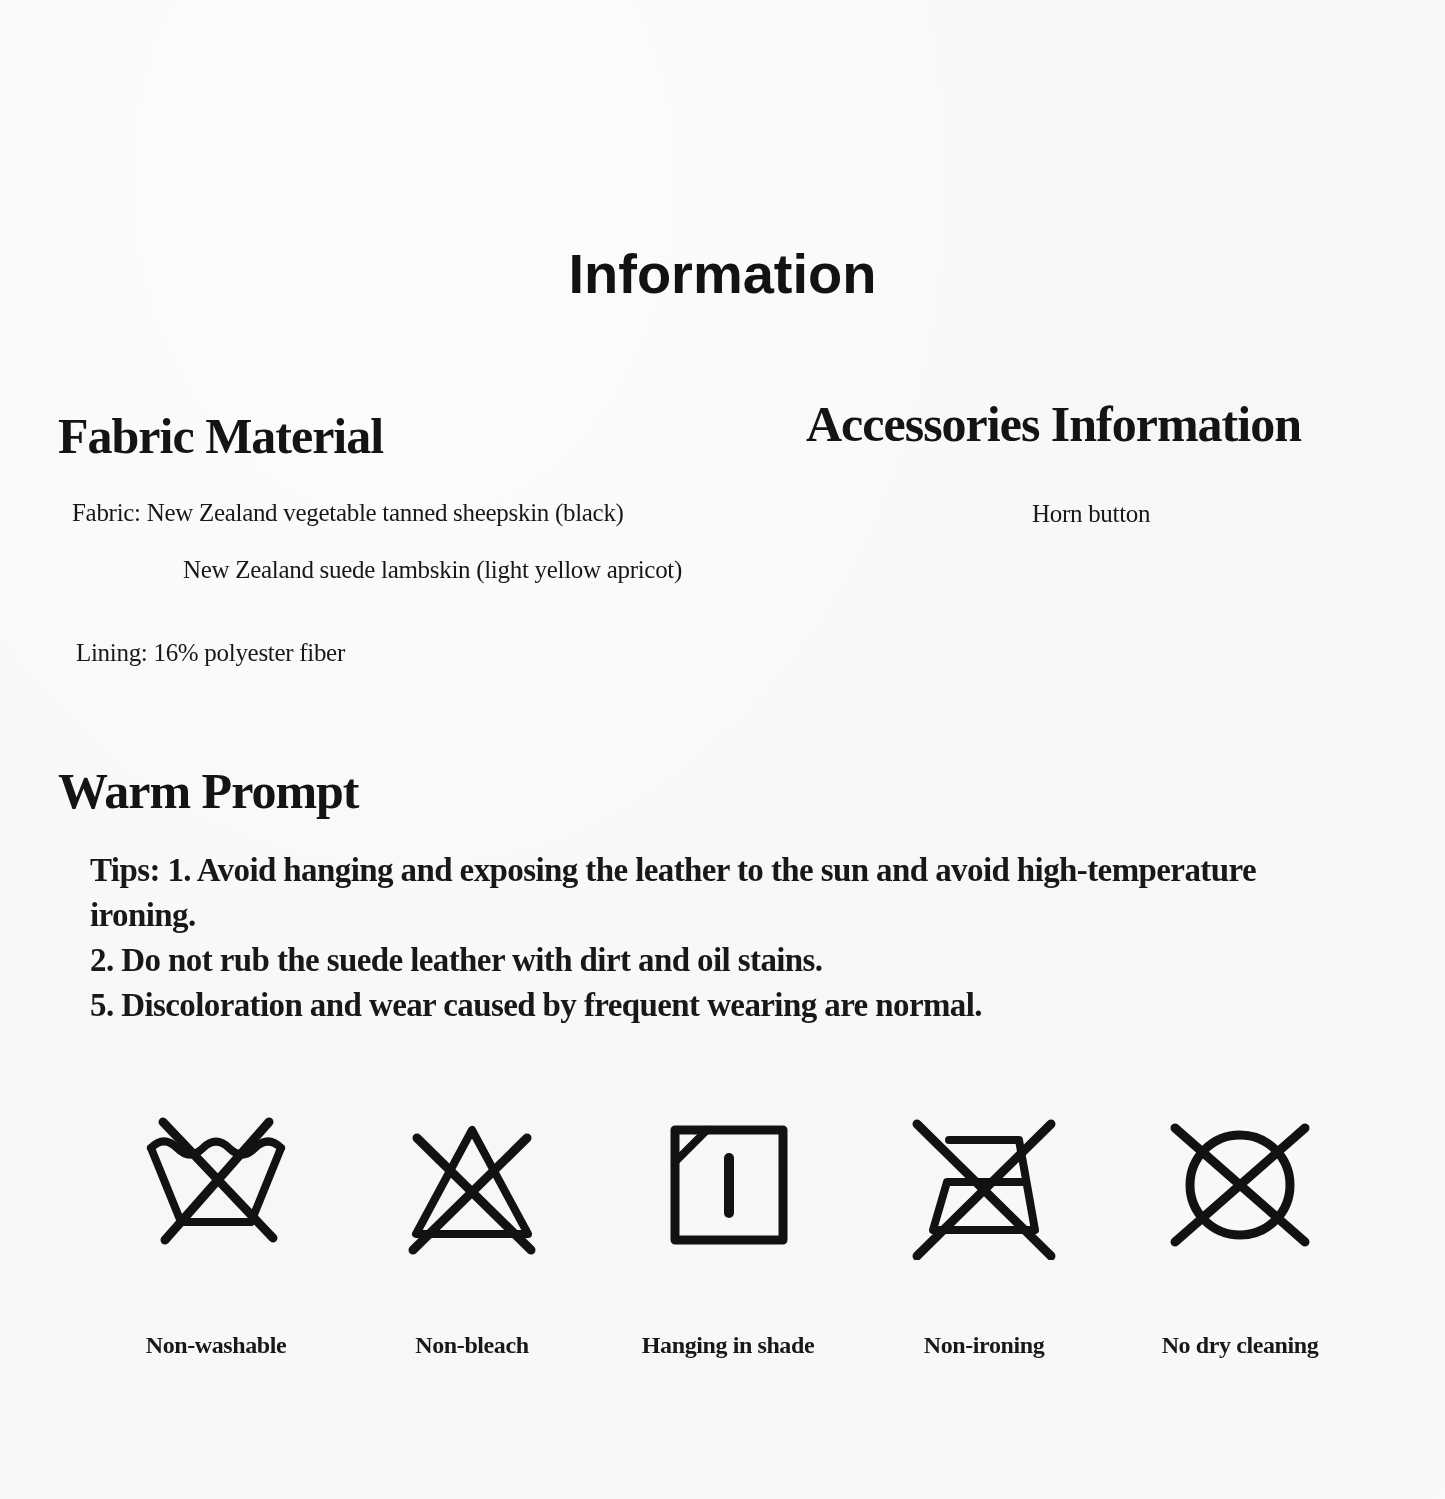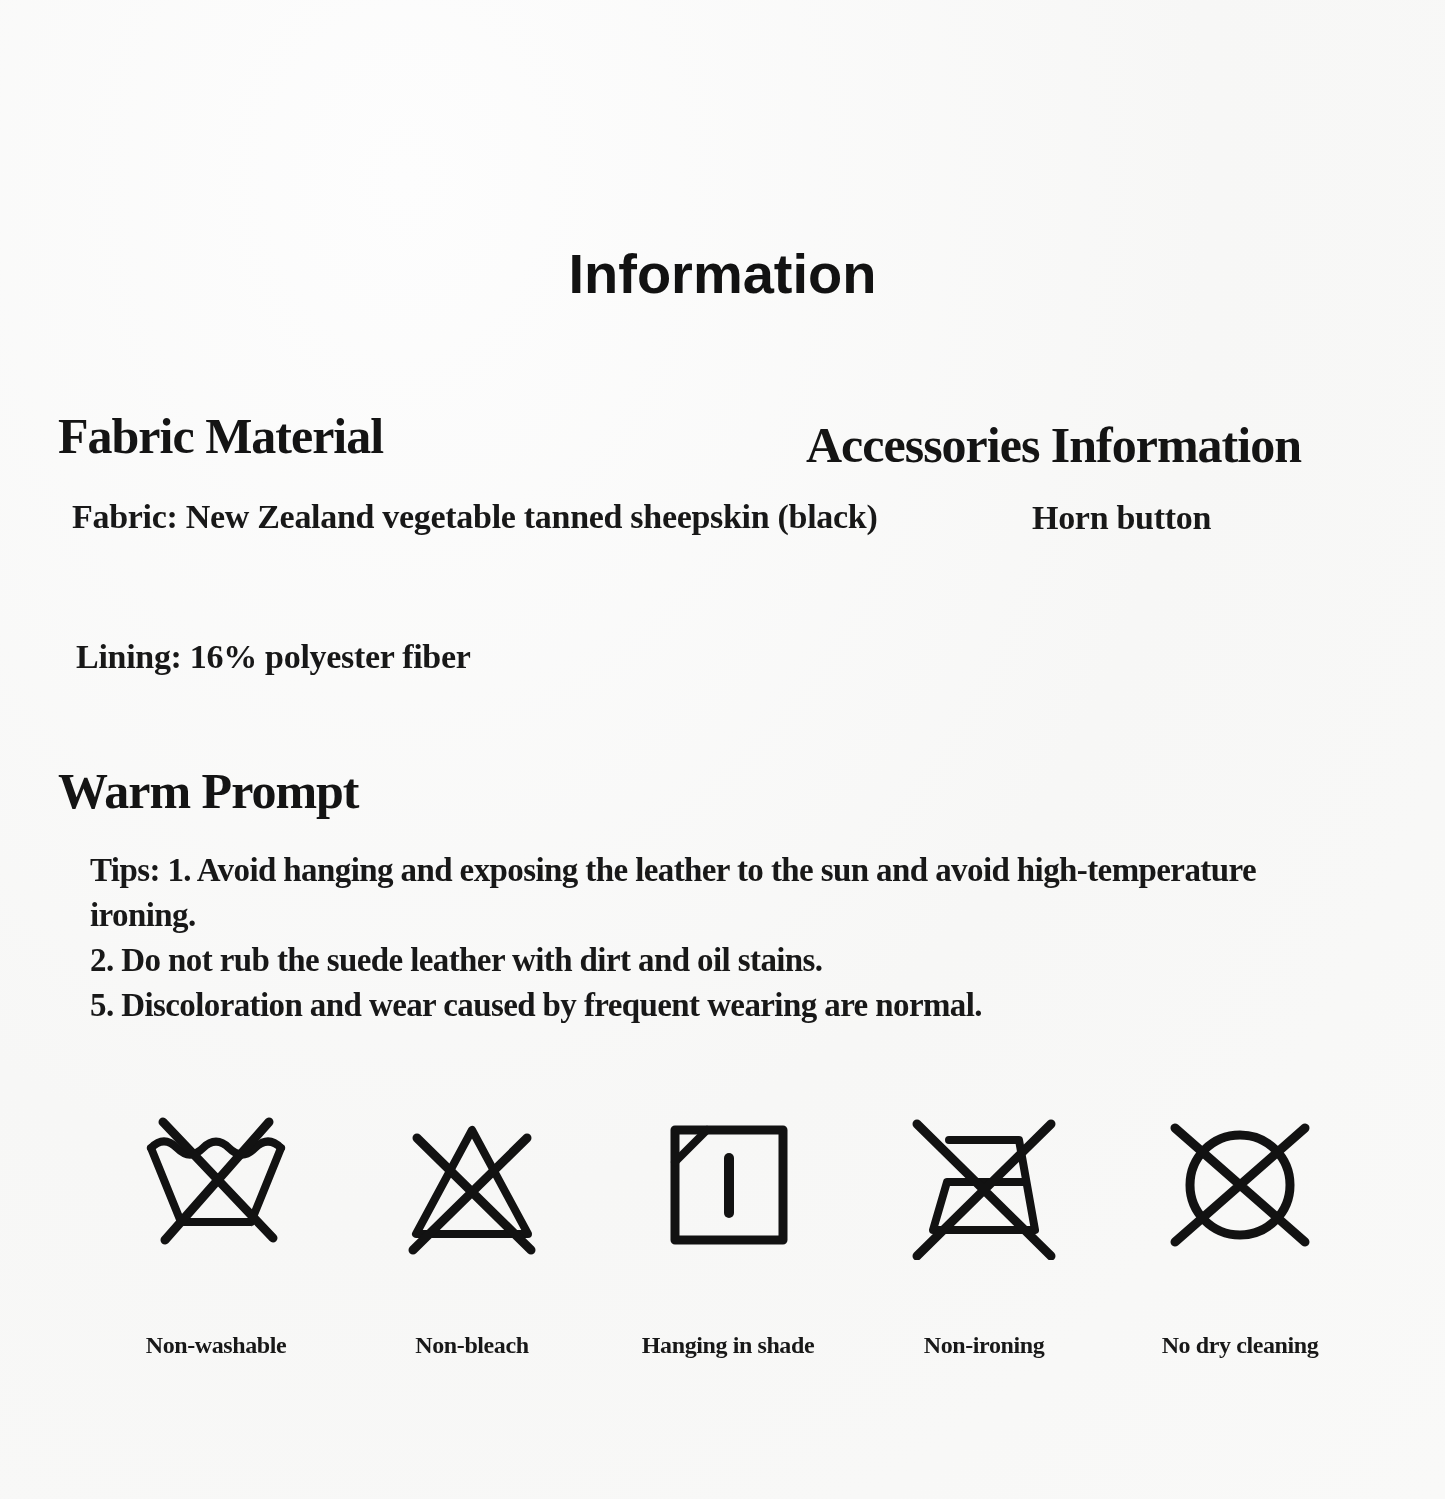--- a/index.html
+++ b/index.html
@@ -19,25 +19,25 @@
     font-weight:700;font-size:56px;line-height:1;
     letter-spacing:0px;color:#121212;
   }
   .h2{
     position:absolute;
     font-weight:700;font-size:50px;line-height:1;
     letter-spacing:-1px;color:#141414;
     white-space:nowrap;
   }
   .h2.fabric{left:58px;top:411px;}
-  .h2.accessories{left:806px;top:420px;}
+  .h2.accessories{left:806px;top:399px;}
   .h2.warm{left:58px;top:766px;}
   .body-line{
     position:absolute;
-    font-weight:700;font-size:34px;line-height:1;
+    font-weight:400;font-size:25px;line-height:1;
     letter-spacing:-0.3px;color:#181818;
     white-space:nowrap;
   }
   .fabric-line1{left:72px;top:500px;}
   .fabric-line2{left:183px;top:557px;}
   .horn{left:1032px;top:501px;}
   .lining{left:76px;top:640px;}
   .tips{
     position:absolute;left:90px;top:848px;width:1330px;
     font-weight:700;font-size:33px;line-height:45px;
@@ -65,20 +65,21 @@
 <body>
 
 <div class="canvas">
 
   <div class="page-title">Information</div>
 
   <div class="h2 fabric">Fabric Material</div>
   <div class="h2 accessories">Accessories Information</div>
 
   <div class="body-line fabric-line1">Fabric: New Zealand vegetable tanned sheepskin (black)</div>
+  <div class="body-line fabric-line2">New Zealand suede lambskin (light yellow apricot)</div>
   <div class="body-line horn">Horn button</div>
   <div class="body-line lining">Lining: 16% polyester fiber</div>
 
   <div class="h2 warm">Warm Prompt</div>
 
   <div class="tips">
     <div class="tip-line">Tips: 1. Avoid hanging and exposing the leather to the sun and avoid high-temperature</div>
     <div class="tip-line">ironing.</div>
     <div class="tip-line">2. Do not rub the suede leather with dirt and oil stains.</div>
     <div class="tip-line">5. Discoloration and wear caused by frequent wearing are normal.</div>

